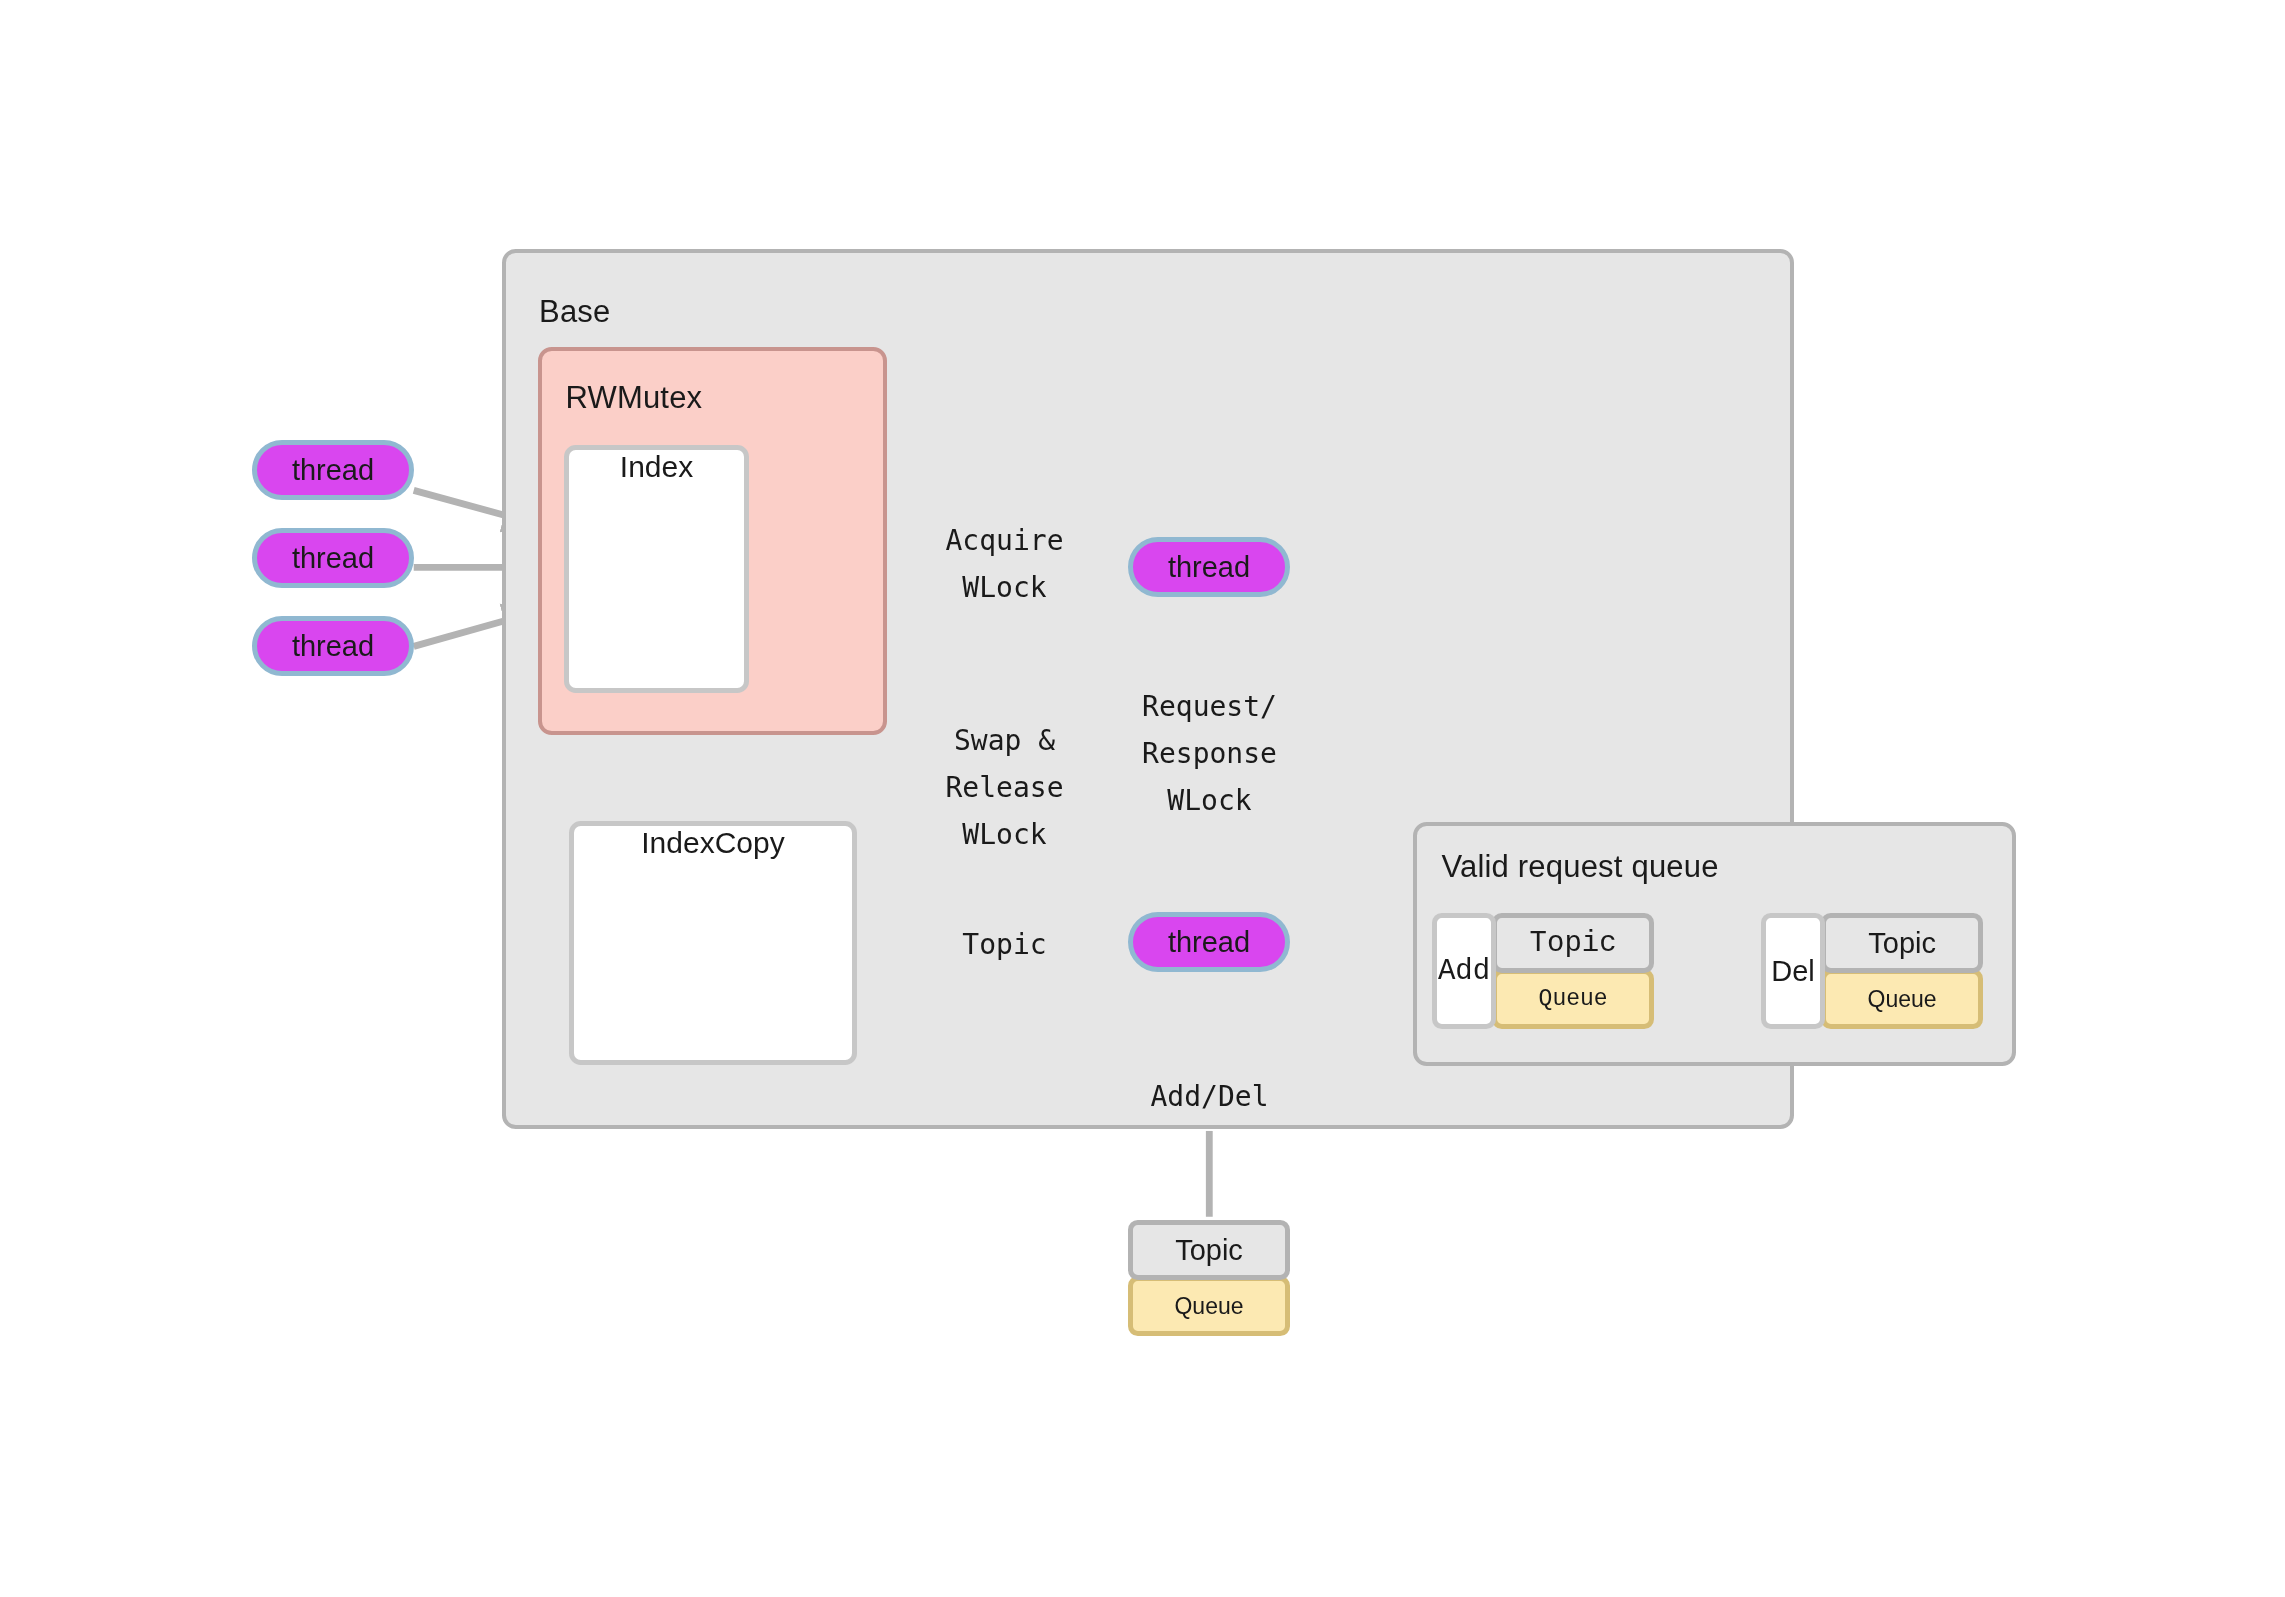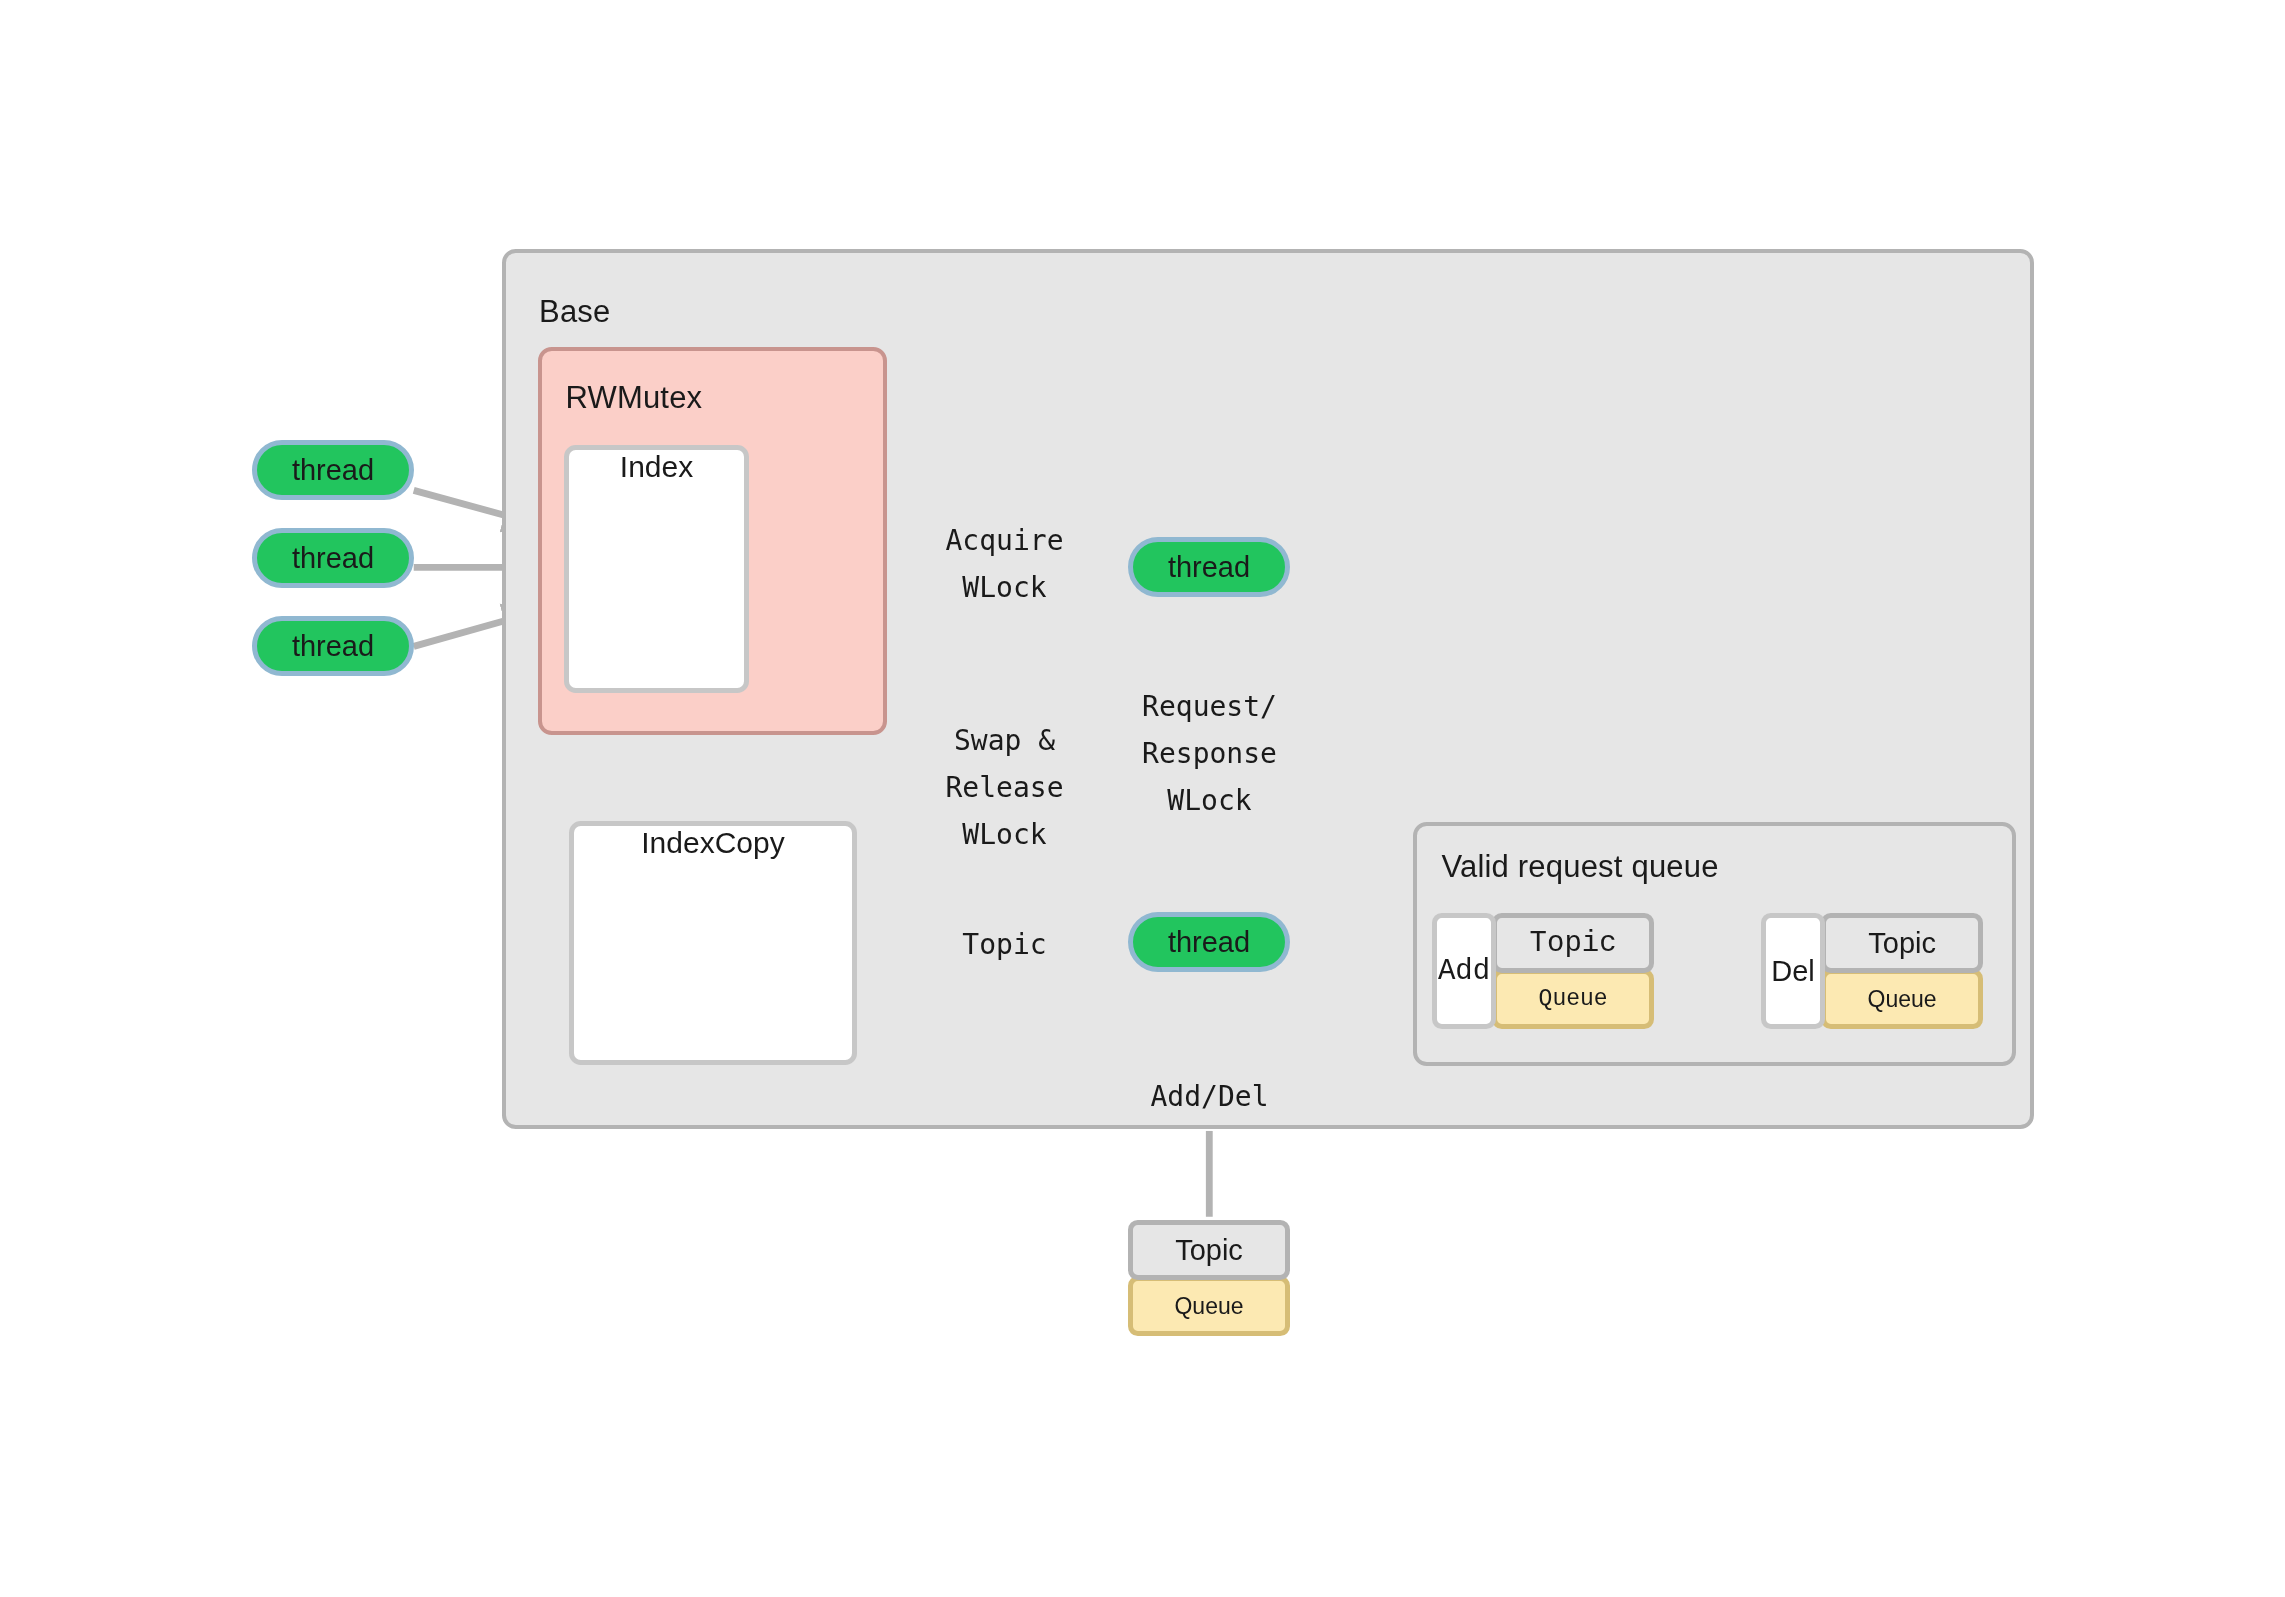--- a/index.html
+++ b/index.html
@@ -26,21 +26,21 @@
     width: 2286px;
     height: 1597px;
     pointer-events: none;
   }
 
   
   .container-base {
     position: absolute;
     left: 502px;
     top: 249px;
-    width: 1532px;
+    width: 1292px;
     height: 880px;
     background: #e6e6e6;
     border: 4.9px solid #b3b3b3;
     border-radius: 13.7px;
     box-sizing: border-box;
   }
   .container-label {
     position: absolute;
     font-size: 31px;
     color: #1a1a1a;
@@ -100,21 +100,21 @@
     top: 821px;
     width: 288px;
     height: 244px;
   }
 
   
   .pill-thread {
     position: absolute;
     width: 162px;
     height: 60px;
-    background: #22c55e;
+    background: #d946ef;
     border: 5.9px solid #90b8d1;
     border-radius: 32px;
     box-sizing: border-box;
     display: flex;
     align-items: center;
     justify-content: center;
     font-size: 29px;
     color: #1a1a1a;
   }
   .pill-t1 { left: 252px; top: 440px; }

